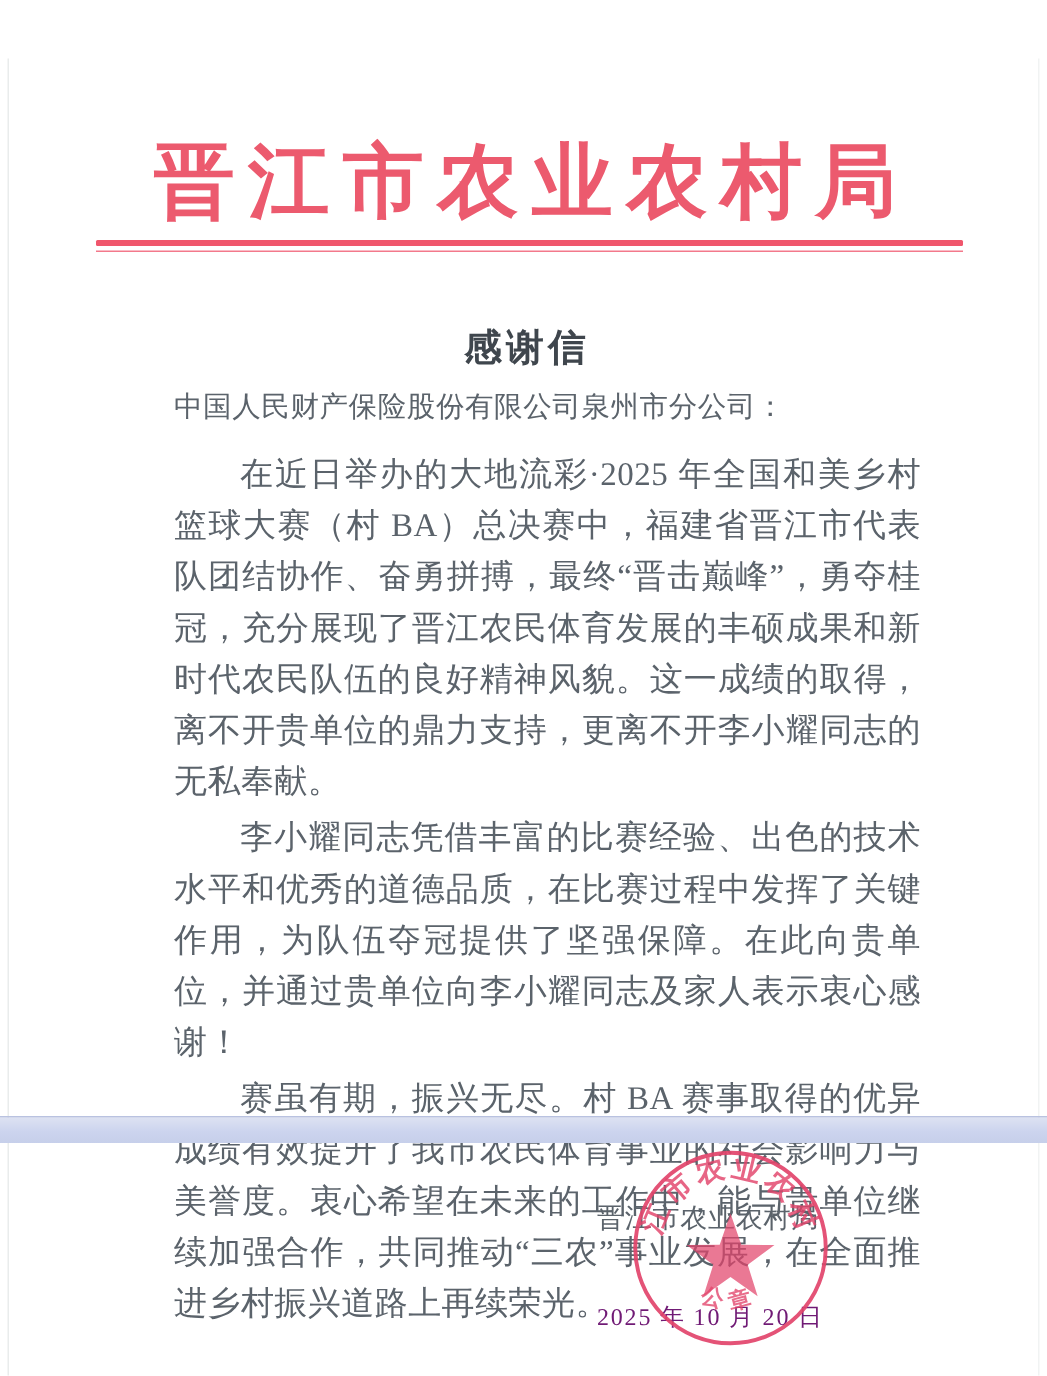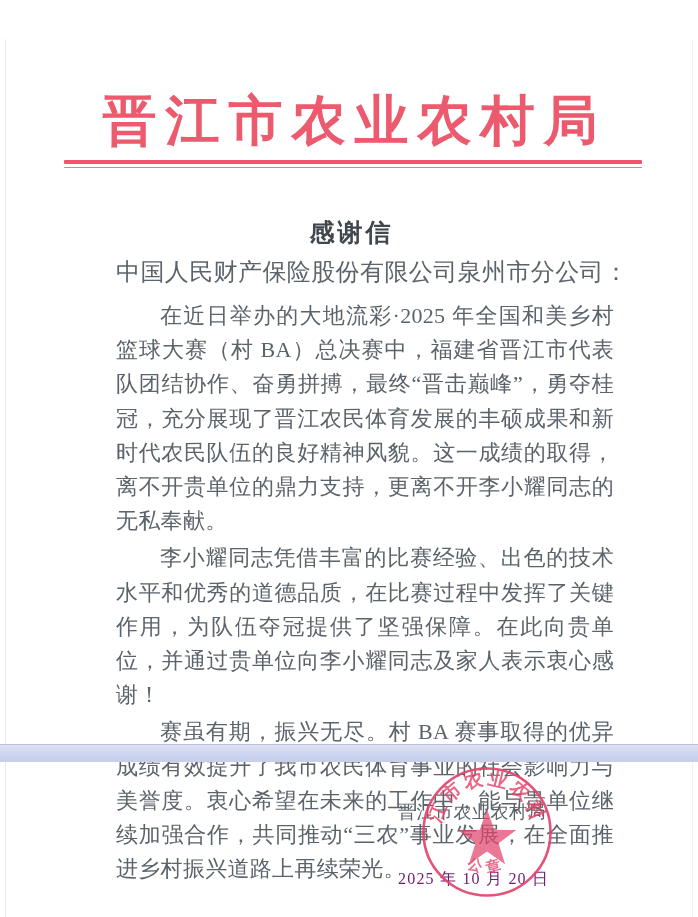--- a/index.html
+++ b/index.html
@@ -118,21 +118,21 @@
     text-indent: 3px;
   }
 
   .letter-body {
     position: absolute;
     left: 110px;
     top: 218px;
     width: 498px;
   }
   .salutation {
-    font-size: 24px;
+    font-size: 19px;
     line-height: 30px;
     color: #5b636b;
     letter-spacing: 0.4px;
     margin: 0 0 12px 0;
     white-space: nowrap;
   }
   .body-para {
     font-size: 22px;
     line-height: 34.2px;
     color: #5b636b;

